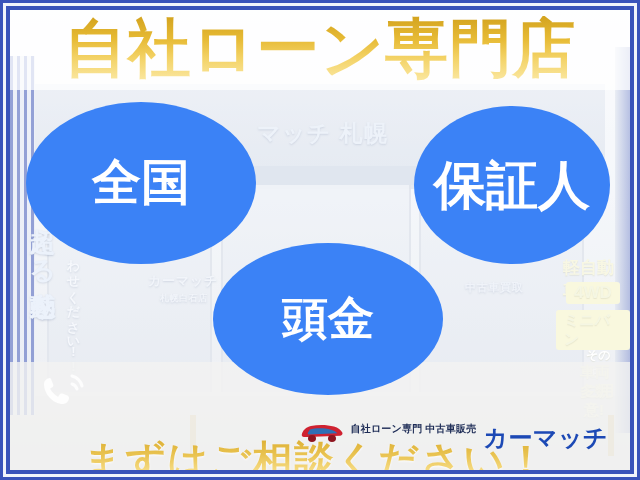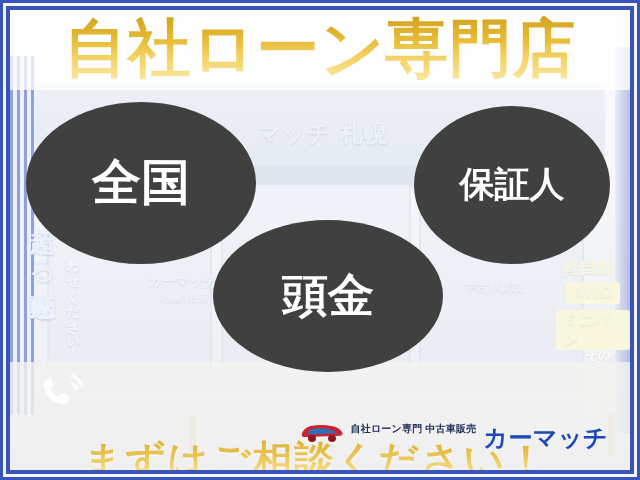--- a/index.html
+++ b/index.html
@@ -63,28 +63,28 @@
   
   .headline{position:absolute;left:0;top:6px;width:100%;text-align:center;
     font-size:63px;font-weight:700;line-height:1.06;letter-spacing:.01em;
     font-family:"DejaVu Sans","Liberation Sans",sans-serif;
     background:linear-gradient(180deg,#d3a31e 0%,#e7bb36 35%,#f3d265 62%,#fbe9a6 100%);
     -webkit-background-clip:text;background-clip:text;color:transparent;
     -webkit-text-fill-color:transparent;
     filter:drop-shadow(0 1px 1px rgba(255,255,255,.9));}
 
   
-  .bubble{position:absolute;border-radius:50%;background:#404040;
+  .bubble{position:absolute;border-radius:50%;background:#3b82f6;
     display:flex;flex-direction:column;align-items:center;justify-content:center;
     color:#fff;font-weight:700;line-height:1.12;text-align:center;
     font-family:"DejaVu Sans","Liberation Sans",sans-serif;}
   .bubble span{display:block;}
   .b1{left:16px;top:92px;width:230px;height:162px;font-size:49px;}
-  .b2{left:404px;top:96px;width:196px;height:158px;font-size:35px;}
-  .b3{left:203px;top:210px;width:230px;height:152px;font-size:46px;}
+  .b2{left:404px;top:96px;width:196px;height:158px;font-size:52px;}
+  .b3{left:203px;top:233px;width:230px;height:152px;font-size:46px;}
 
   
   .cta{position:absolute;left:40px;top:375px;width:530px;text-align:center;
     font-size:40px;font-weight:700;letter-spacing:.04em;
     font-family:"DejaVu Sans","Liberation Sans",sans-serif;
     background:linear-gradient(180deg,#d8a92a 0%,#e9c351 40%,#f6dc86 70%,#fdf0bd 100%);
     -webkit-background-clip:text;background-clip:text;color:transparent;
     -webkit-text-fill-color:transparent;
     filter:drop-shadow(0 1px 1px rgba(255,255,255,.85));margin-top:48px;}
   .phone-icon{position:absolute;left:26px;top:358px;width:56px;height:48px;opacity:.95;}

